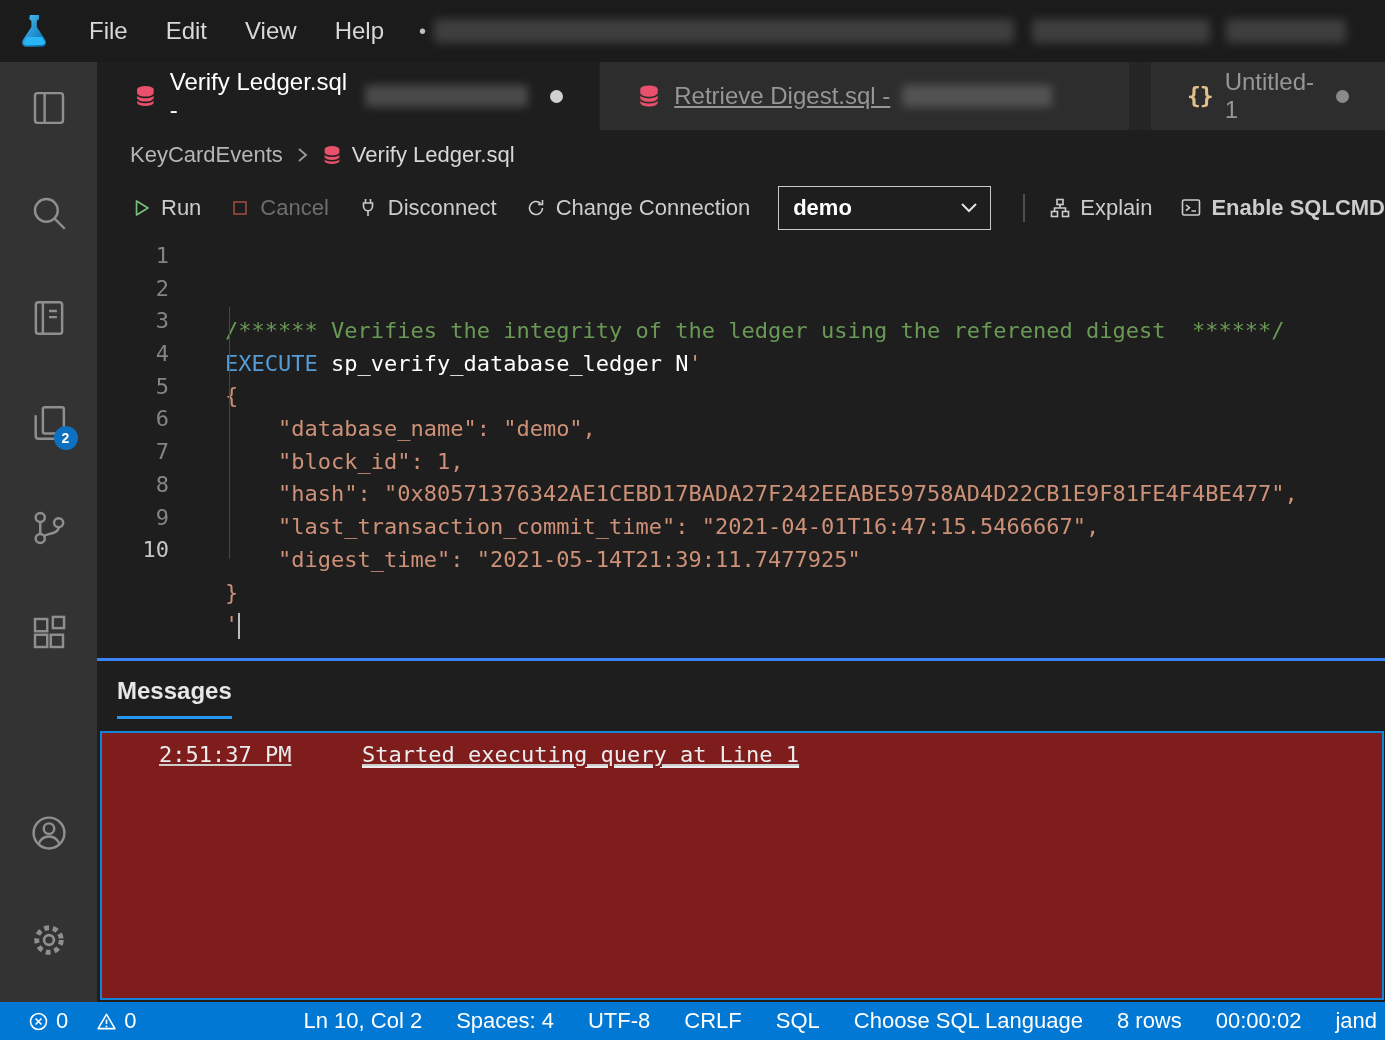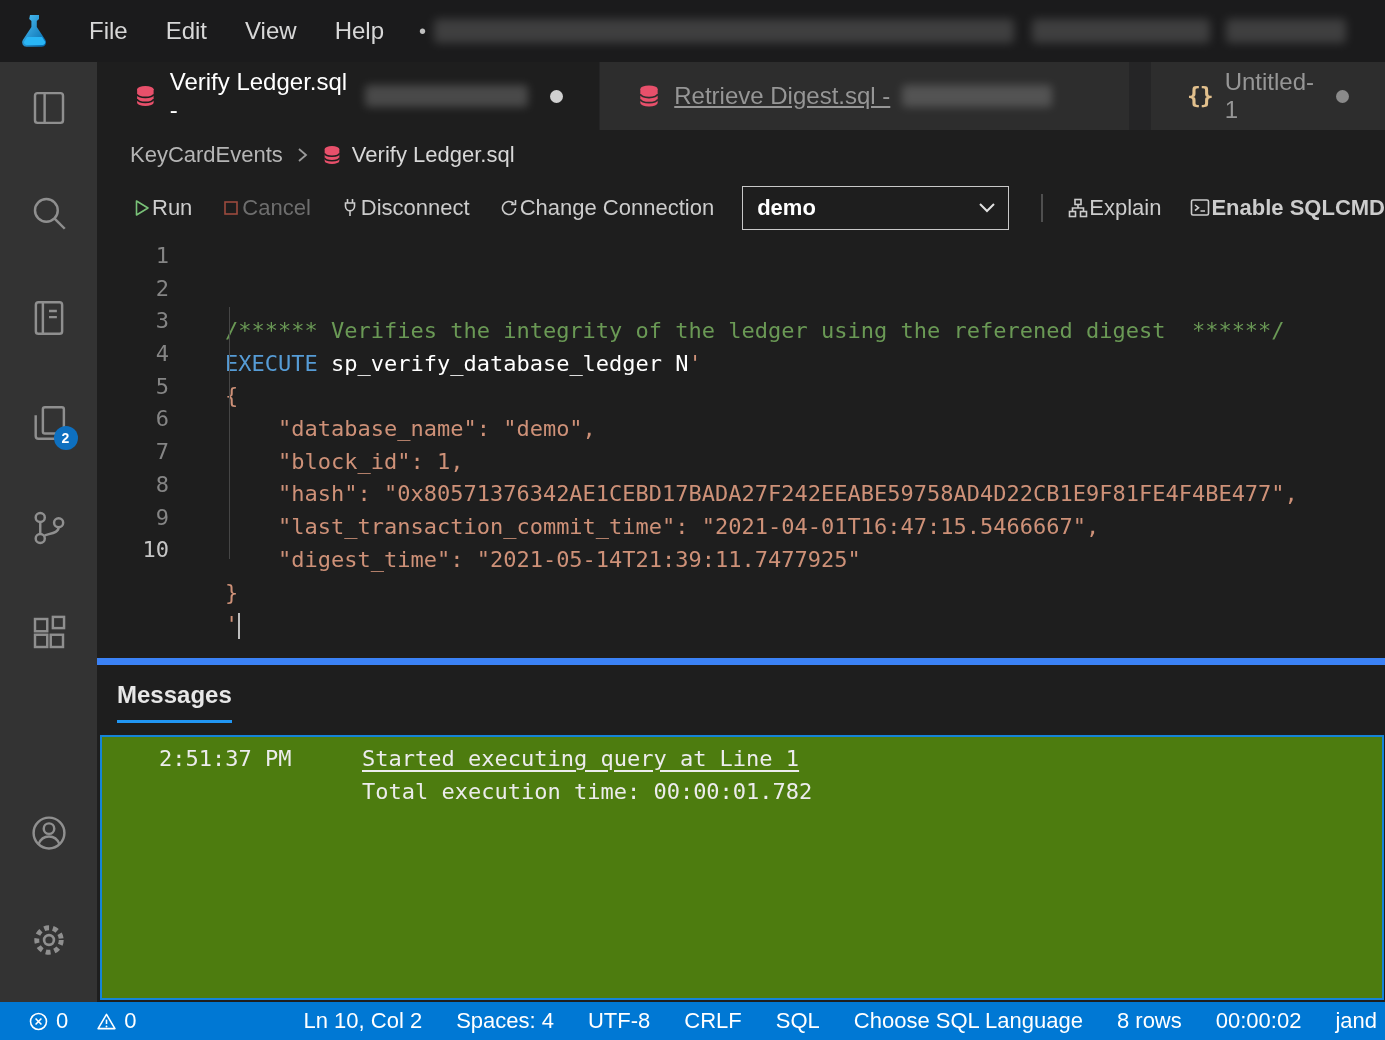--- a/index.html
+++ b/index.html
@@ -53,21 +53,21 @@
   .breadcrumbs { position: absolute; left: 97px; top: 130px; right: 0; height: 50px;
     background: #1e1e1e; display: flex; align-items: center; padding-left: 33px;
     font-size: 22px; color: #b5b5b5; gap: 9px; }
   .crumb-file { color: #d7d7d7; }
   .crumb-chev svg { stroke: #9a9a9a; fill: none; stroke-width: 1.8; }
 
   
   .toolbar { position: absolute; left: 97px; top: 180px; right: 0; height: 55px;
     background: #1e1e1e; display: flex; align-items: center; padding-left: 33px;
     font-size: 22px; color: #cccccc; white-space: nowrap; }
-  .tb-btn { display: flex; align-items: center; margin-right: 28px; cursor: default; }
+  .tb-btn { display: flex; align-items: center; gap: 9px; margin-right: 28px; cursor: default; }
   .tb-btn svg { stroke: #cccccc; fill: none; stroke-width: 1.6; }
   .tb-btn.disabled { color: #6e6e6e; }
   .db-select { width: 296px; height: 44px; border: 1px solid #c8c8c8; display: flex;
     align-items: center; padding: 0 12px 0 14px; color: #ffffff; font-weight: 600;
     background: #1e1e1e; }
   .db-select .chev { margin-left: auto; }
   .tb-sep { width: 2px; height: 28px; background: #4f4f4f; margin: 0 24px 0 32px; flex: none; }
   .tb-last { margin-right: 0; font-weight: bold; }
 
   
@@ -83,25 +83,25 @@
   .tok-comment { color: #6a9955; }
   .tok-keyword { color: #569cd6; }
   .tok-plain   { color: #ffffff; }
   .tok-string  { color: #ce9178; }
   .indent-guide { position: absolute; left: 29px; top: 72px; width: 1px; height: 252px; background: #464646; }
   .cursor { display: inline-block; width: 2px; height: 26px; background: #bdbdbd;
     vertical-align: middle; }
 
   
   .panel { position: absolute; left: 97px; top: 658px; right: 0; bottom: 38px;
-    background: #1e1e1e; border-top: 7px solid #3b82f6; }
+    background: #1e1e1e; border-top: 3px solid #3b82f6; }
   .panel-tab { display: inline-block; margin: 16px 0 0 20px; font-size: 24px; font-weight: 700;
     color: #e7e7e7; padding-bottom: 11px; border-bottom: 3px solid #2196f3; cursor: default; }
   .results { position: absolute; left: 3px; right: 1px; top: 70px; bottom: 2px;
-    border: 2px solid #1584d8; background: #4d7c0f; }
+    border: 2px solid #1584d8; background: #7f1d1d; text-decoration: underline; }
   .results-grid { padding: 6px 0 0 57px; display: grid; grid-template-columns: 203px 1fr;
     font-family: "DejaVu Sans Mono", monospace; font-size: 22px; color: #ececec;
     line-height: 32.5px; align-items: start; }
   .msg-line.u { text-decoration: underline; text-underline-offset: 4px; }
 
   
   .statusbar { position: absolute; left: 0; right: 0; bottom: 0; height: 38px;
     background: #0078d4; display: flex; align-items: center; color: #ffffff;
     font-size: 22px; white-space: nowrap; z-index: 7; }
   .sb-group { display: flex; align-items: center; gap: 7px; margin-left: 28px; cursor: default; }
@@ -302,21 +302,20 @@
   <div class="code-line"><span class="tok-comment">/****** Verifies the integrity of the ledger using the referened digest  ******/</span></div><div class="code-line"><span class="tok-keyword">EXECUTE</span><span class="tok-plain"> sp_verify_database_ledger N</span><span class="tok-string">'</span></div><div class="code-line"><span class="tok-string">{</span></div><div class="code-line"><span class="tok-string">    "database_name": "demo",</span></div><div class="code-line"><span class="tok-string">    "block_id": 1,</span></div><div class="code-line"><span class="tok-string">    "hash": "0x80571376342AE1CEBD17BADA27F242EEABE59758AD4D22CB1E9F81FE4F4BE477",</span></div><div class="code-line"><span class="tok-string">    "last_transaction_commit_time": "2021-04-01T16:47:15.5466667",</span></div><div class="code-line"><span class="tok-string">    "digest_time": "2021-05-14T21:39:11.7477925"</span></div><div class="code-line"><span class="tok-string">}</span></div><div class="code-line"><span class="tok-string">'</span><span class="cursor"></span></div></div>
 </div>
 
 <div class="panel">
   <span class="panel-tab">Messages</span>
   <div class="results">
     <div class="results-grid">
       <div>2:51:37 PM</div>
       <div>
           <div class="msg-line u">Started executing query at Line 1</div>
-          <div class="msg-line">Total execution time: 00:00:01.782</div>
         </div>
     </div>
   </div>
 </div>
 
 <div class="statusbar">
   <div class="sb-group">
     <svg width="21" height="21" viewBox="0 0 20 20">
         <circle cx="10" cy="10" r="7.6"></circle>
         <path d="M7.2 7.2l5.6 5.6M12.8 7.2l-5.6 5.6"></path>

